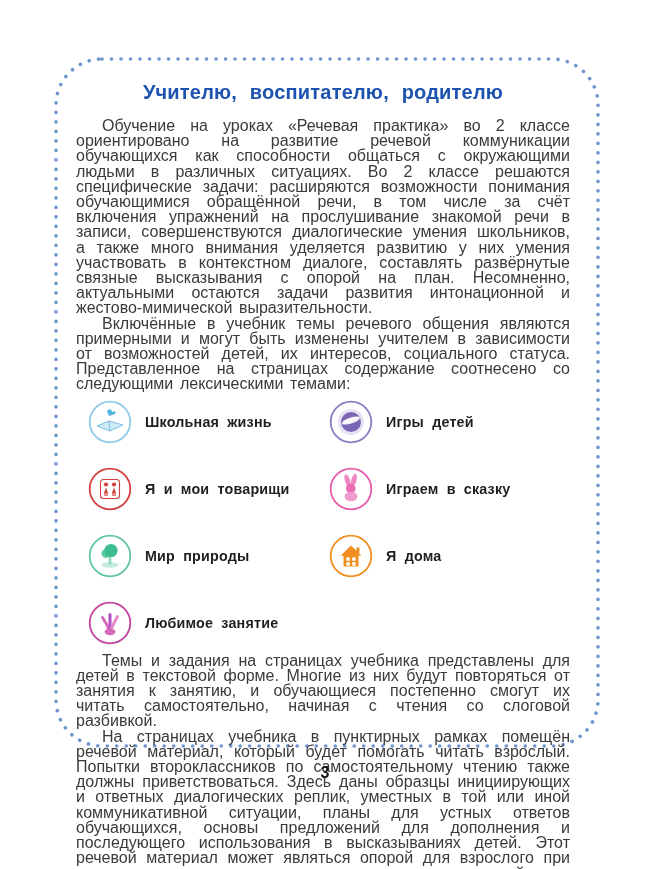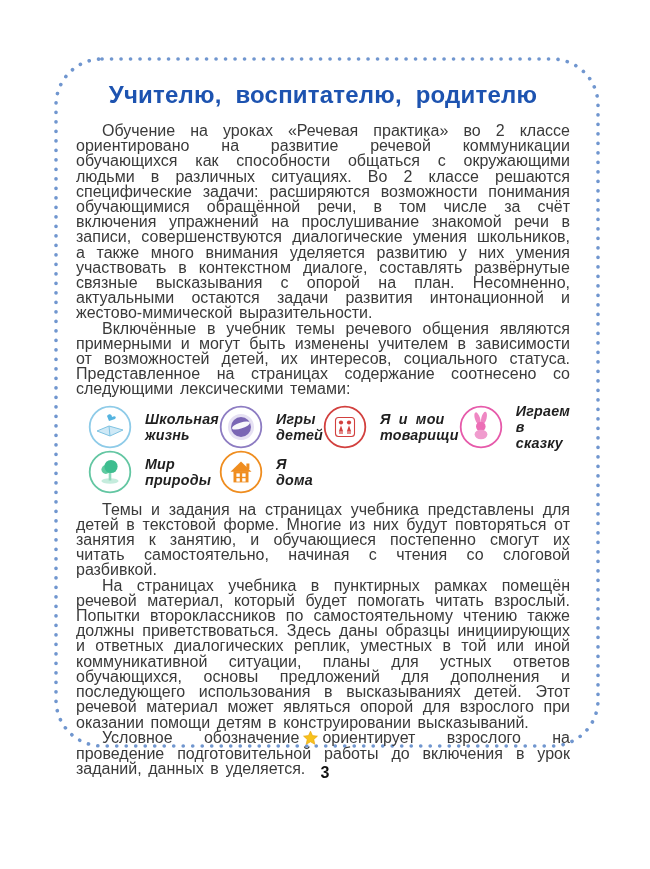--- a/index.html
+++ b/index.html
@@ -14,40 +14,39 @@
     position:absolute;left:54px;top:57px;
     width:546px;height:691px;
     box-sizing:border-box;
     padding:22px 30px 0 22px;
   }
   .border-svg{position:absolute;left:0;top:0;pointer-events:none;}
   .title{
     margin:2px 0 14px 0;
     text-align:center;
     color:#1d53b0;
-    font-size:24px;
+    font-size:20px;
     font-weight:bold;
     letter-spacing:.2px;
     word-spacing:7px;
   }
   .para{
     margin:0;
     font-size:16px;
     line-height:15.2px;
     color:#3a3a3a;
     text-align:justify;
     text-indent:26px;
     word-spacing:2.2px;
   }
   .themes-grid{
     display:grid;
-    grid-template-columns:1fr 1fr 1fr 1fr;
+    grid-template-columns:1fr 1fr;
     margin:8px 0 8px 12px;
-    row-gap:1px;
-    font-style:italic;
+    row-gap:23px;
   }
   .theme-item{display:flex;align-items:center;gap:13px;height:44px;}
   .ticon{width:44px;height:44px;flex:0 0 44px;}
   .ticon svg{width:44px;height:44px;display:block;}
   .tlabel{
     font-weight:bold;
     font-size:14.3px;
     color:#1f1f1f;
     word-spacing:4px;
     letter-spacing:.2px;
@@ -158,20 +157,32 @@
             <rect x="14.5" y="21.2" width="15" height="11.2" fill="#ef8d1f"></rect>
             <rect x="17.4" y="23.4" width="3.4" height="3.4" fill="#ffffff"></rect>
             <rect x="23.2" y="23.4" width="3.4" height="3.4" fill="#ffffff"></rect>
             <rect x="17.4" y="28.2" width="3.4" height="3.4" fill="#ffffff"></rect>
             <rect x="23.2" y="28.2" width="3.4" height="3.4" fill="#ffffff"></rect>
           </svg>
         </span>
         <span class="tlabel">Я дома</span>
       </div>
 
+      <div class="theme-item">
+        <span class="ticon">
+          <svg viewBox="0 0 44 44">
+            <circle cx="22" cy="22" r="20.3" fill="#ffffff" stroke-width="1.8" stroke="#c2429e"></circle>
+            <path d="M22,31 C20,25.5 17,20 14.5,16.5" stroke="#d66ab8" stroke-width="3" stroke-linecap="round" fill="none"></path>
+            <path d="M22,31 C22,24.5 22,18 22,13.5" stroke="#b44fc4" stroke-width="3" stroke-linecap="round" fill="none"></path>
+            <path d="M22,31 C24,25.5 27,20 29.5,15.5" stroke="#e48ac8" stroke-width="3" stroke-linecap="round" fill="none"></path>
+            <ellipse cx="22" cy="30.8" rx="5.4" ry="3.4" fill="#d66ab8"></ellipse>
+          </svg>
+        </span>
+        <span class="tlabel">Любимое занятие</span>
+      </div>
 
     </div>
 
     <p class="para">Темы и задания на страницах учебника представлены для детей в текстовой форме. Многие из них будут повторяться от занятия к занятию, и обучающиеся постепенно смогут их читать самостоятельно, начиная с чтения со слоговой разбивкой.</p>
     <p class="para">На страницах учебника в пунктирных рамках помещён речевой материал, который будет помогать читать взрослый. Попытки второклассников по самостоятельному чтению также должны приветствоваться. Здесь даны образцы инициирующих и ответных диалогических реплик, уместных в той или иной коммуникативной ситуации, планы для устных ответов обучающихся, основы предложений для дополнения и последующего использования в высказываниях детей. Этот речевой материал может являться опорой для взрослого при оказании помощи детям в конструировании высказываний.</p>
 
     <p class="para"><span>Условное обозначение</span><span class="star-wrap"><svg viewBox="0 0 24 24">
             <path d="M12 1.8 L15 8.4 L22.4 9.2 L16.9 14.1 L18.4 21.4 L12 17.7 L5.6 21.4 L7.1 14.1 L1.6 9.2 L9 8.4 Z" stroke="#e8a40f" stroke-width="1" fill="#f7c21d"></path>
           </svg></span><span>ориентирует взрослого на проведение подготовительной работы до включения в урок заданий, данных в уделяется.</span></p>
 

